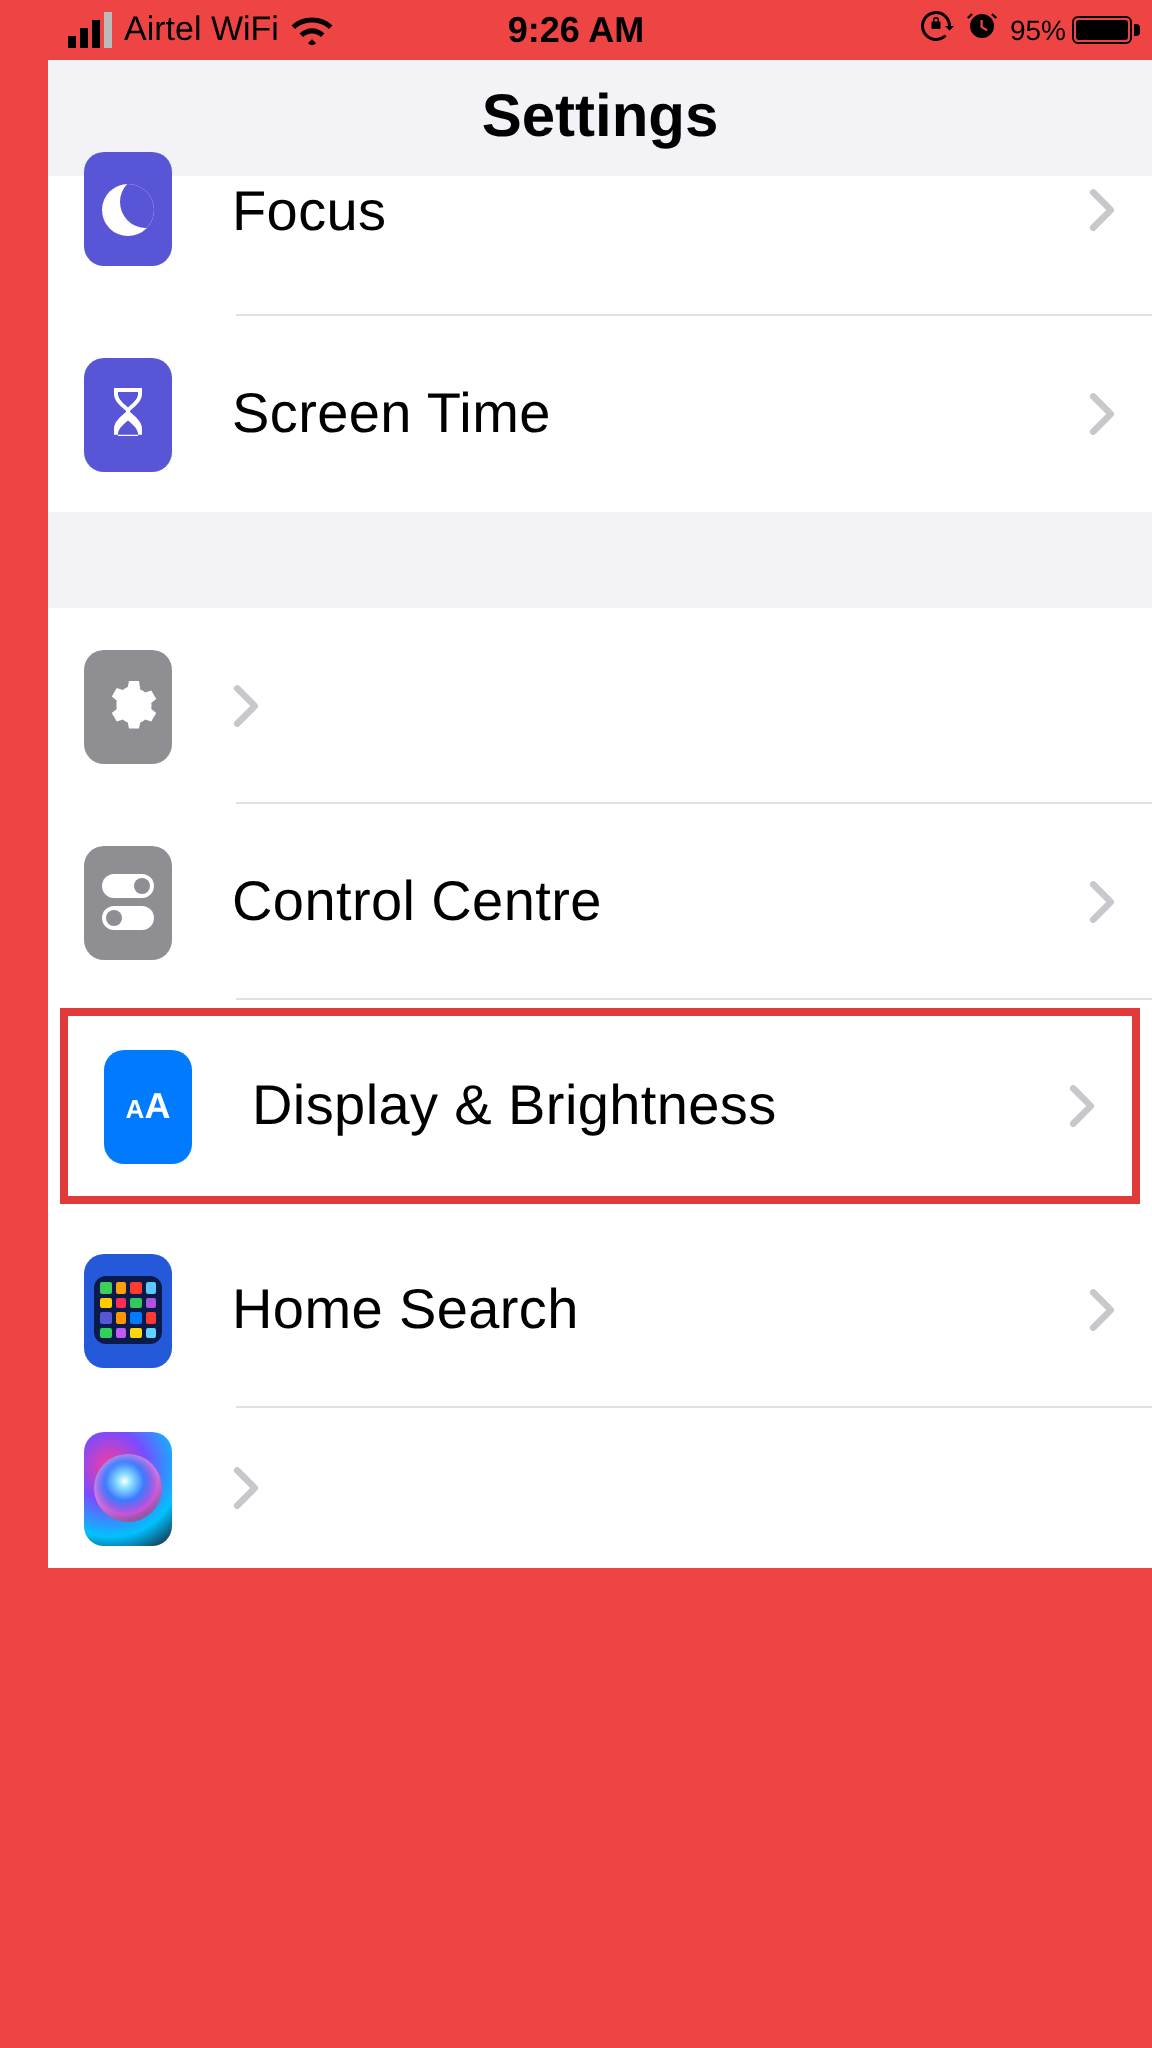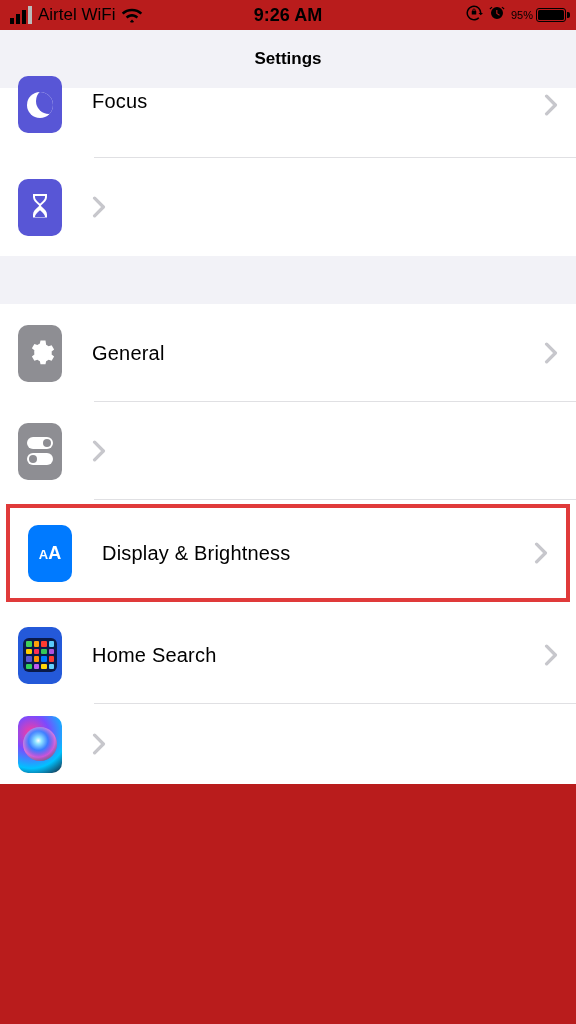--- a/index.html
+++ b/index.html
@@ -1,49 +1,49 @@
 <!DOCTYPE html>
 <html><head>
 <meta charset="utf-8">
 <style>
   * { margin: 0; padding: 0; box-sizing: border-box; }
   html, body { width: 576px; height: 1024px; font-family: -apple-system, "Helvetica Neue", Arial, sans-serif; background: #f2f2f7; overflow: hidden; }
-  .screen { width: 576px; height: 1024px; background: #b91c1c; position: relative; }
+  .screen { width: 576px; height: 1024px; background: #ef4444; position: relative; padding-left: 24px; }
 
   
   .status-bar { height: 30px; display: flex; align-items: center; justify-content: space-between; padding: 0 10px; font-size: 18px; font-weight: 600; color: #000; }
   .status-left { display: flex; align-items: center; gap: 6px; }
   .status-right { display: flex; align-items: center; gap: 5px; }
   .signal-bars { display: inline-flex; align-items: flex-end; gap: 2px; }
   .signal-bars span { width: 4px; background:#000; display:inline-block; }
   .signal-bars span:nth-child(1){height:6px;}
   .signal-bars span:nth-child(2){height:10px;}
   .signal-bars span:nth-child(3){height:14px;}
   .signal-bars span:nth-child(4){height:18px; background:#bbb;}
   .wifi-icon svg { display:block; }
   .carrier { font-size: 17px; font-weight: 500; }
   .clock { font-size: 18px; font-weight: 700; position:absolute; left:50%; transform:translateX(-50%);text-align:center;}
   .battery { display:flex; align-items:center; gap:3px;}
-  .battery-pct { font-size:11px; font-weight:500;}
+  .battery-pct { font-size:14px; font-weight:500;}
   .battery-body { width:30px; height:14px; border:1.5px solid #000; border-radius:3px; position:relative;}
   .battery-body:after{content:"";position:absolute;right:-5px;top:3px;width:3px;height:6px;background:#000;border-radius:0 2px 2px 0;}
   .battery-fill{position:absolute;left:1px;top:1px;bottom:1px;width:92%;background:#000;border-radius:1.5px;}
 
   
-  .nav-title { height: 58px; display:flex; align-items:center; justify-content:center; font-size: 17px; font-weight: 700; color:#000; background:#f2f2f7; }
+  .nav-title { height: 58px; display:flex; align-items:center; justify-content:center; font-size: 30px; font-weight: 700; color:#000; background:#f2f2f7; }
 
   
   .section { background:#fff; }
   .gap { height: 48px; background:#f2f2f7; }
 
   .row { display:flex; align-items:center; min-height: 98px; padding: 0 18px 0 18px; position:relative; }
   .row .divider{ position:absolute; left:94px; right:0; bottom:0; height:1px; background:#e0e0e3;}
   .row:last-child .divider{ display:none; }
   .icon-box { width:44px; height:57px; border-radius:10px; display:flex; align-items:center; justify-content:center; flex-shrink:0; margin-right: 30px; }
-  .row-label { font-size: 20px; font-weight: 400; color:#000; flex:1; letter-spacing:0.2px;}
+  .row-label { font-size: 28px; font-weight: 400; color:#000; flex:1; letter-spacing:0.2px;}
   .chevron { color:#c7c7cc; }
   .chevron svg{display:block;}
 
   .first-row-cut { min-height: 70px; align-items:flex-start; padding-top:0; }
   .first-row-cut .icon-box{ margin-top:-12px;}
   .first-row-cut .row-label{ margin-top:2px;}
   .first-row-cut .chevron{ margin-top:6px;}
 
   .highlight-wrap { border:4px solid #e03a3a; margin: 4px 6px; }
   .highlight-wrap .row{ min-height:90px;}
@@ -127,54 +127,55 @@
           </svg>
     </span>
     <div class="divider"></div>
   </div>
   <div class="row">
     <div class="icon-box bg-indigo">
       <svg class="hourglass" width="22" height="28" viewBox="0 0 20 28">
             <path fill="#fff" d="M3 1h14v3c0 3-2.5 5.5-5.5 8l-.5.4V13l.5.4c3 2.5 5.5 5 5.5 8v3H3v-3c0-3 2.5-5.5 5.5-8l.5-.4v-.6l-.5-.4C5.5 9.5 3 7 3 4zM5 3v1c0 2.2 2.1 4.3 5 6.7 2.9-2.4 5-4.5 5-6.7V3zm0 22h10v-1c0-2.2-2.1-4.3-5-6.7-2.9 2.4-5 4.5-5 6.7z"></path>
           </svg>
     </div>
+    <div class="row-label">Screen Time</div>
     <span class="chevron">
       <svg width="14" height="22" viewBox="0 0 12 20">
             <path fill="none" stroke="#c7c7cc" stroke-width="3" stroke-linecap="round" stroke-linejoin="round" d="M2 2l8 8-8 8"></path>
           </svg>
     </span>
   </div>
 </div>
 
 <div class="gap"></div>
 
 <div class="section">
 
   <div class="row">
     <div class="icon-box bg-gray">
       <svg class="gear" width="30" height="30" viewBox="0 0 24 24">
             <path fill="#fff" d="M12 8a4 4 0 1 0 4 4 4 4 0 0 0-4-4zm9.4 4a7.6 7.6 0 0 0-.1-1.2l2-1.6-2-3.4-2.4.8a7.8 7.8 0 0 0-2-1.2L16.4 2h-4l-.5 2.4a7.8 7.8 0 0 0-2 1.2l-2.4-.8-2 3.4 2 1.6A7.6 7.6 0 0 0 7.4 12a7.6 7.6 0 0 0 .1 1.2l-2 1.6 2 3.4 2.4-.8a7.8 7.8 0 0 0 2 1.2l.5 2.4h4l.5-2.4a7.8 7.8 0 0 0 2-1.2l2.4.8 2-3.4-2-1.6a7.6 7.6 0 0 0 .1-1.2z"></path>
           </svg>
     </div>
-    <div class="row-label">General</div>
     <span class="chevron">
       <svg width="14" height="22" viewBox="0 0 12 20">
             <path fill="none" stroke="#c7c7cc" stroke-width="3" stroke-linecap="round" stroke-linejoin="round" d="M2 2l8 8-8 8"></path>
           </svg>
     </span>
     <div class="divider"></div>
   </div>
 
   <div class="row">
     <div class="icon-box bg-gray">
       <div class="toggle-ctrl">
         <div class="pill on"></div>
         <div class="pill off"></div>
       </div>
     </div>
+    <div class="row-label">Control Centre</div>
     <span class="chevron">
       <svg width="14" height="22" viewBox="0 0 12 20">
             <path fill="none" stroke="#c7c7cc" stroke-width="3" stroke-linecap="round" stroke-linejoin="round" d="M2 2l8 8-8 8"></path>
           </svg>
     </span>
     <div class="divider"></div>
   </div>
 
   <div class="highlight-wrap">
     <div class="row">

